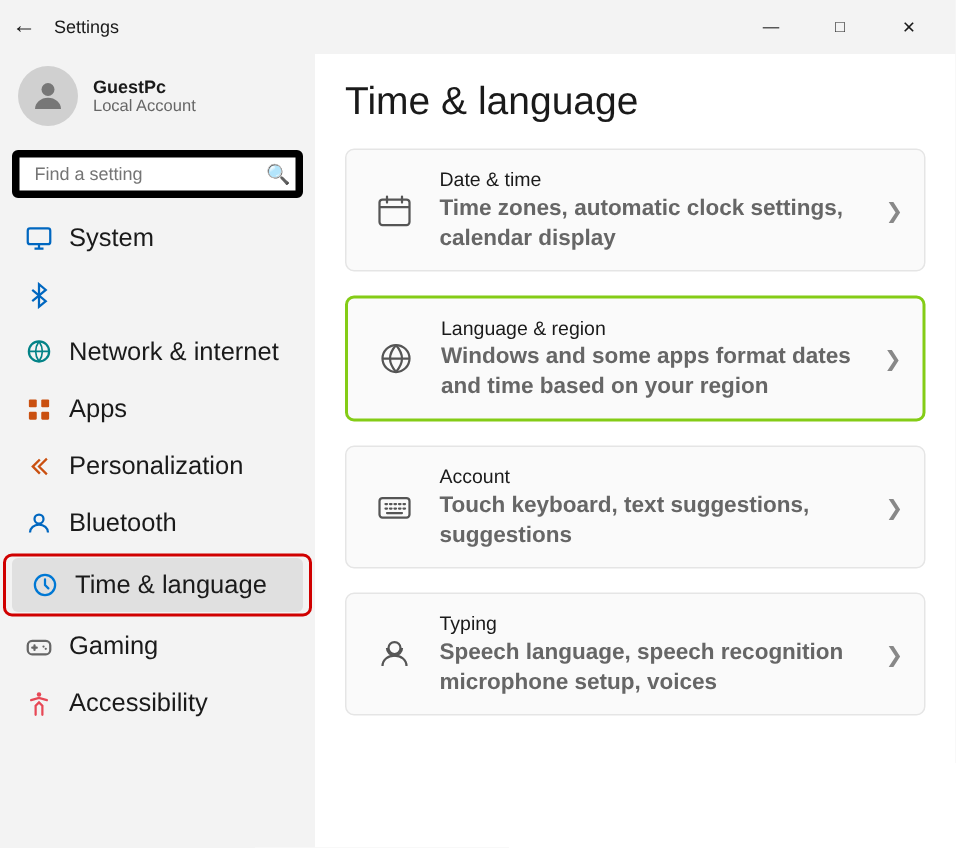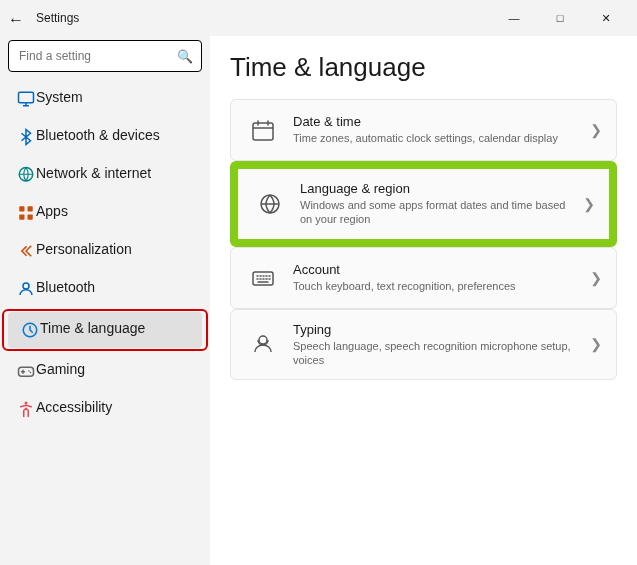--- a/index.html
+++ b/index.html
@@ -95,43 +95,44 @@
       font-size: 11px;
       color: #666;
     }
     .search-box {
       margin: 4px 8px 8px 8px;
       position: relative;
     }
     .search-input {
       width: 100%;
       height: 32px;
-      border: 1px solid #000000;
+      border: 5px solid #000000;
       border-radius: 4px;
       padding: 0 30px 0 10px;
       font-size: 12px;
       background: white;
       color: #666;
     }
     .search-icon-wrap {
       position: absolute;
       right: 8px;
       top: 50%;
       transform: translateY(-50%);
       color: #666;
       font-size: 13px;
     }
     .nav-item {
       display: flex;
       align-items: flex-start;
+      gap: 10px;
       padding: 8px 12px;
       cursor: pointer;
       border-radius: 4px;
       margin: 1px 4px;
-      font-size: 14px;
+      font-size: 17px;
       color: #1a1a1a;
     }
     .nav-item.active {
       background: #e0e0e0;
     }
     .nav-icon {
       width: 20px;
       height: 20px;
       display: flex;
       align-items: center;
@@ -153,27 +154,27 @@
       font-size: 26px;
       font-weight: 400;
       color: #1a1a1a;
       margin-bottom: 16px;
     }
     .setting-item {
       display: flex;
       align-items: center;
       border: 1px solid #e5e5e5;
       border-radius: 6px;
-      margin-bottom: 0;
+      margin-bottom: 16px;
       padding: 12px 14px;
       cursor: pointer;
       background: #fafafa;
     }
     .setting-item.highlighted {
-      border: 8px solid #84cc16;
+      border: 2px solid #84cc16;
       background: #fafafa;
     }
     .setting-icon {
       width: 36px;
       height: 36px;
       display: flex;
       align-items: center;
       justify-content: center;
       margin-right: 12px;
       color: #555;
@@ -181,23 +182,24 @@
       flex-shrink: 0;
     }
     .setting-text { flex: 1; }
     .setting-title {
       font-size: 13px;
       font-weight: 500;
       color: #1a1a1a;
       margin-bottom: 2px;
     }
     .setting-desc {
-      font-size: 11px;
+      font-size: 15px;
       color: #666;
       line-height: 1.3;
+      font-weight: bold;
     }
     .setting-chevron {
       font-size: 14px;
       color: #888;
       margin-left: 8px;
     }
     .back-btn {
       background: none;
       border: none;
       cursor: pointer;
@@ -226,20 +228,32 @@
       <button class="title-btn">—</button>
       <button class="title-btn">□</button>
       <button class="title-btn close">✕</button>
     </div>
   </div>
 
   <div class="content">
 
     <div class="sidebar">
 
+      <div class="user-section">
+        <div class="avatar">
+          <svg width="26" height="26" viewBox="0 0 24 24" fill="none">
+            <circle cx="12" cy="8" r="4" fill="#777"></circle>
+            <path d="M4 20c0-4 3.6-7 8-7s8 3 8 7" fill="#777"></path>
+          </svg>
+        </div>
+        <div class="user-info">
+          <span class="user-name">GuestPc</span>
+          <span class="user-account">Local Account</span>
+        </div>
+      </div>
 
       <div class="search-box">
         <input class="search-input" type="text" placeholder="Find a setting" style="">
         <span class="search-icon-wrap">🔍</span>
       </div>
 
       <div class="nav-item">
         <div class="nav-icon icon-blue">
           <svg width="18" height="18" viewBox="0 0 24 24" fill="currentColor">
               <rect x="2" y="3" width="20" height="14" rx="2" fill="none" stroke="currentColor" stroke-width="2"></rect>
@@ -248,21 +262,20 @@
         </div>
         <span>System</span>
       </div>
 
       <div class="nav-item">
         <div class="nav-icon icon-blue">
           <svg width="18" height="18" viewBox="0 0 24 24" fill="currentColor">
               <path d="M6 7l12 10-6 5V2l6 5L6 17" stroke="#0067c0" stroke-width="2" fill="none"></path>
             </svg>
         </div>
-        <span>Bluetooth &amp; devices</span>
       </div>
 
       <div class="nav-item">
         <div class="nav-icon icon-teal">
           <svg width="18" height="18" viewBox="0 0 24 24" fill="none">
               <path d="M12 2C7 2 3 6 3 11s4 9 9 9 9-4 9-9-4-9-9-9z" stroke="#038387" stroke-width="2"></path>
               <path d="M3 11h18M12 2c-2 3-3 6-3 9s1 6 3 9M12 2c2 3 3 6 3 9s-1 6-3 9" stroke="#038387" stroke-width="1.5"></path>
             </svg>
         </div>
         <span>Network &amp; internet</span>
@@ -369,21 +382,21 @@
 
       <div class="setting-item">
         <div class="setting-icon">
           <svg width="24" height="24" viewBox="0 0 24 24" fill="none">
               <rect x="2" y="6" width="20" height="13" rx="2" stroke="#555" stroke-width="1.5"></rect>
               <path d="M6 10h1M9 10h1M12 10h1M15 10h1M18 10h1M6 13h1M9 13h1M12 13h1M15 13h1M18 13h1M7 16h10" stroke="#555" stroke-width="1.5" stroke-linecap="round"></path>
             </svg>
         </div>
         <div class="setting-text">
           <div class="setting-title">Account</div>
-          <div class="setting-desc">Touch keyboard, text recognition, preferences</div>
+          <div class="setting-desc">Touch keyboard, text suggestions, suggestions</div>
         </div>
         <span class="setting-chevron">❯</span>
       </div>
 
       <div class="setting-item">
         <div class="setting-icon">
           <svg width="24" height="24" viewBox="0 0 24 24" fill="none">
               <circle cx="12" cy="8" r="4" stroke="#555" stroke-width="1.5"></circle>
               <path d="M4 20c0-4 3.6-7 8-7s8 3 8 7" stroke="#555" stroke-width="1.5"></path>
               <path d="M17 8c0 2.8-2.2 5-5 5s-5-2.2-5-5" stroke="#555" stroke-width="1.5"></path>

